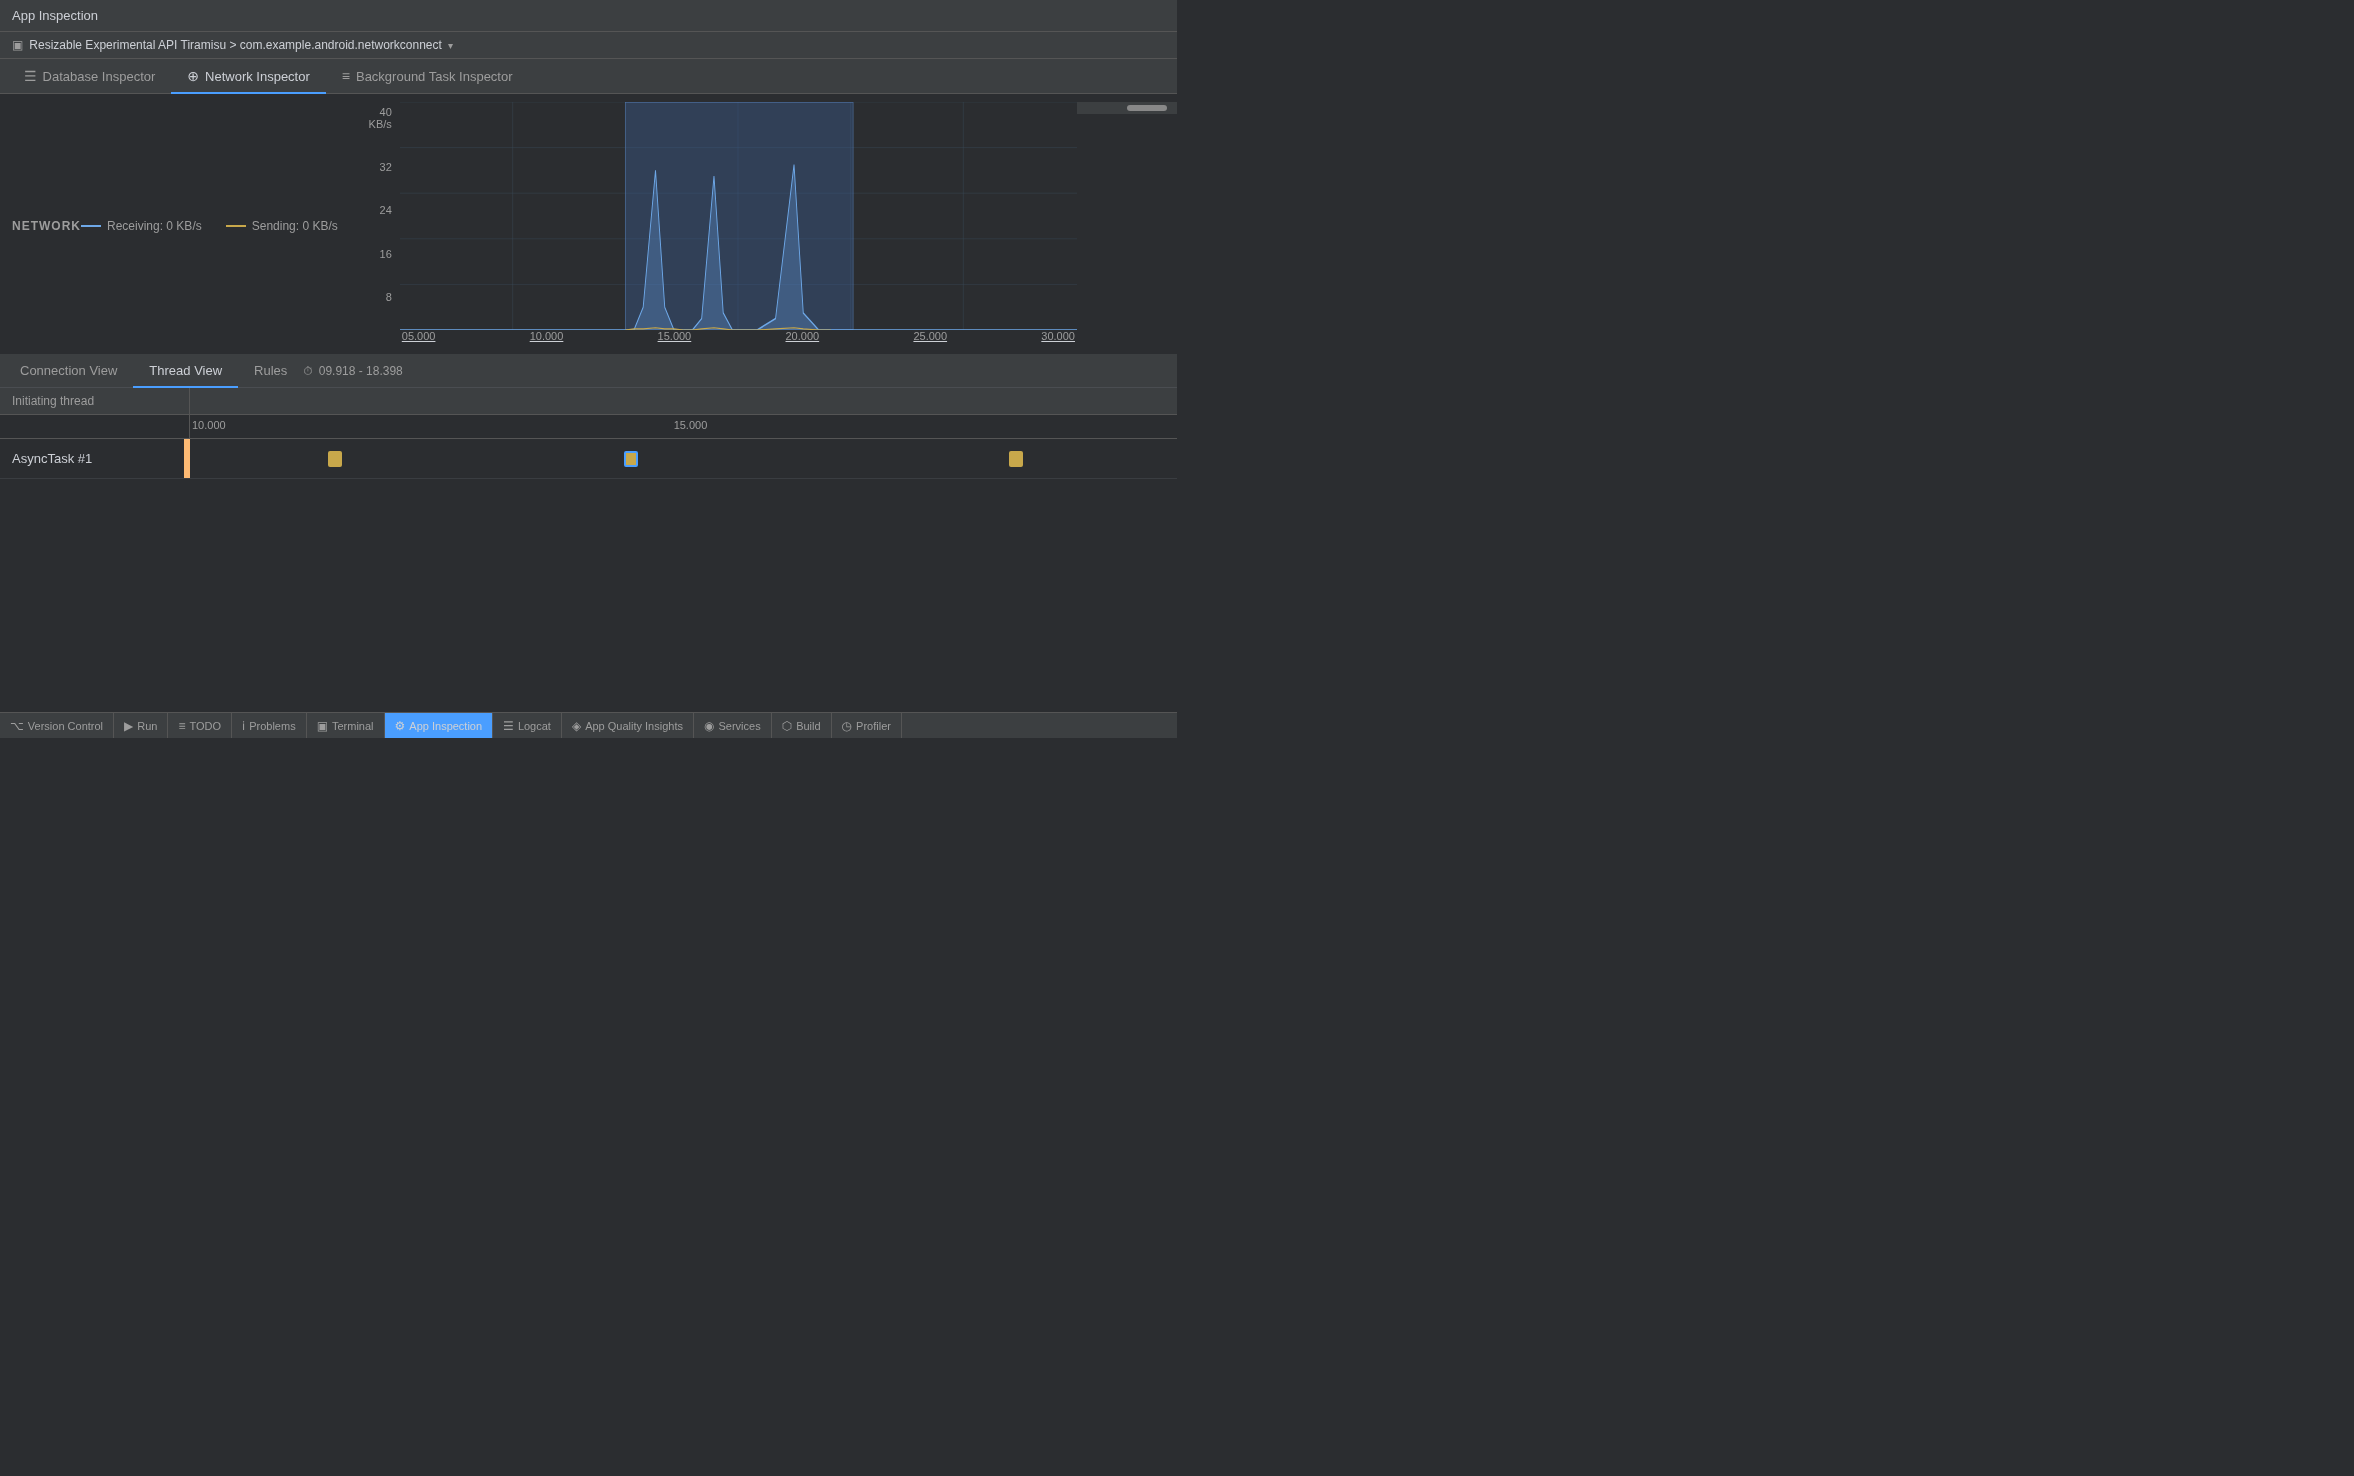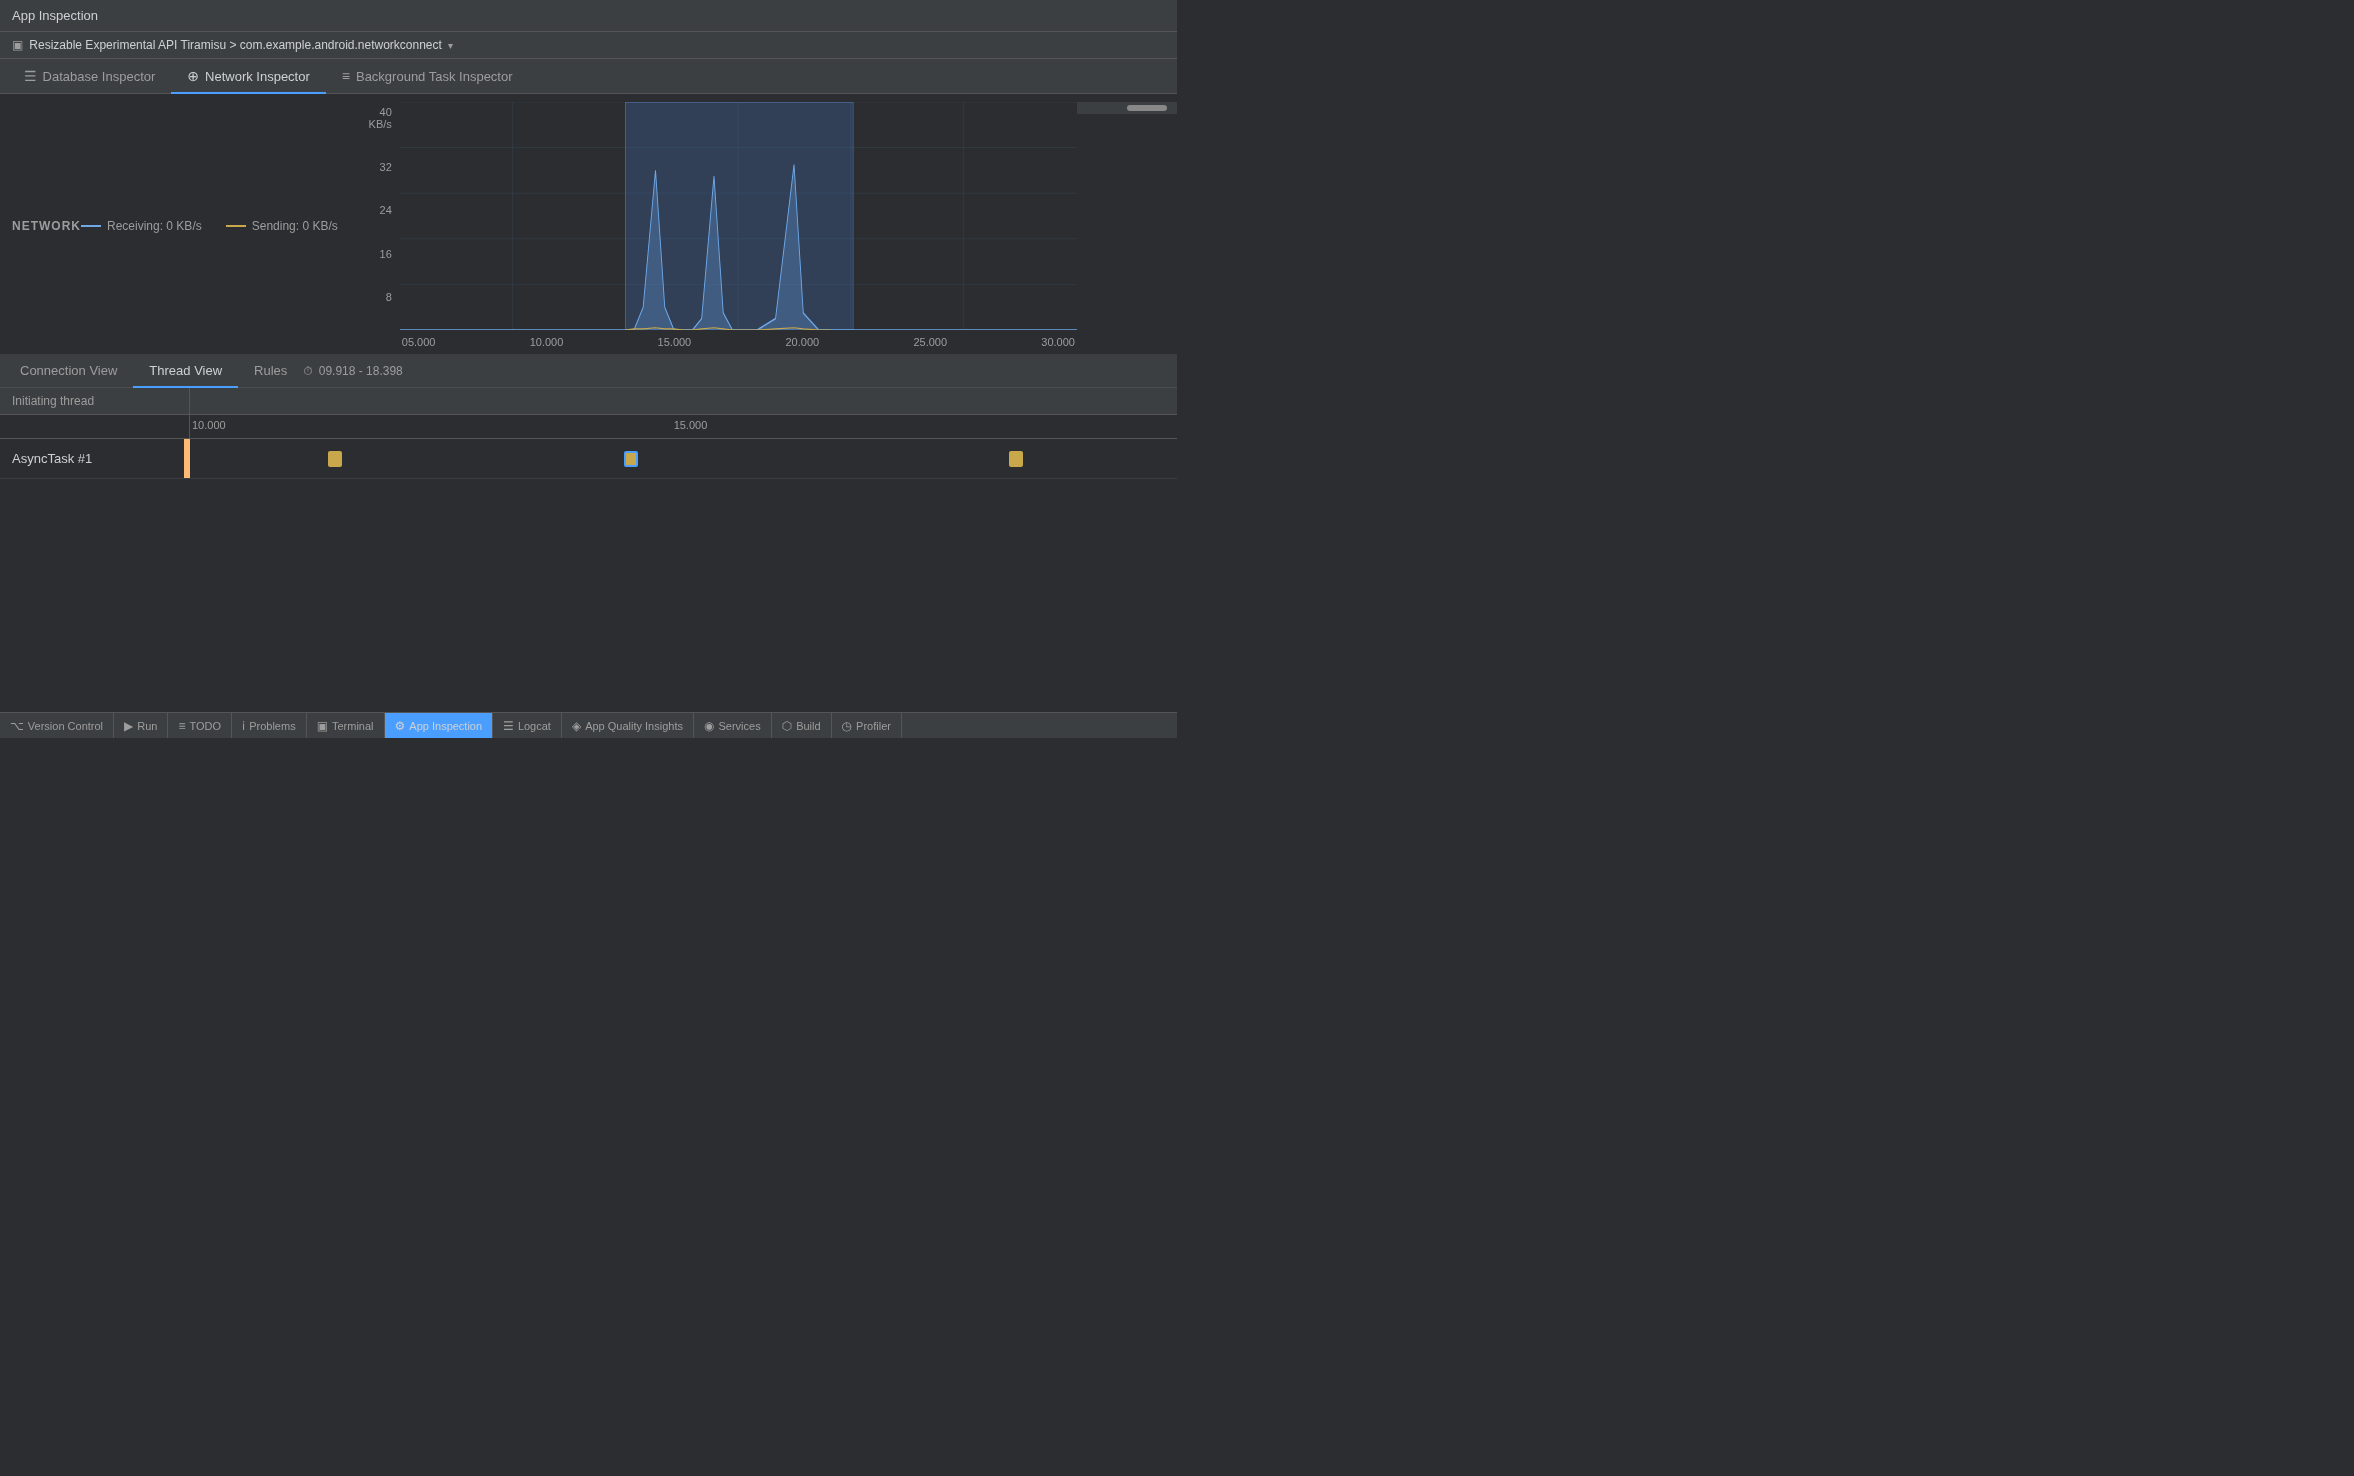--- a/index.html
+++ b/index.html
@@ -165,21 +165,21 @@
       left: 0;
     }
 
     .x-axis {
       position: absolute;
       bottom: 0;
       left: 0;
       right: 0;
       height: 24px;
       display: flex;
-      align-items: center;
+      text-decoration: underline;
     }
     .x-axis-labels {
       display: flex;
       justify-content: space-between;
       width: 100%;
       padding: 0 2px;
       font-size: 11px;
       color: #9d9d9d;
     }
 

